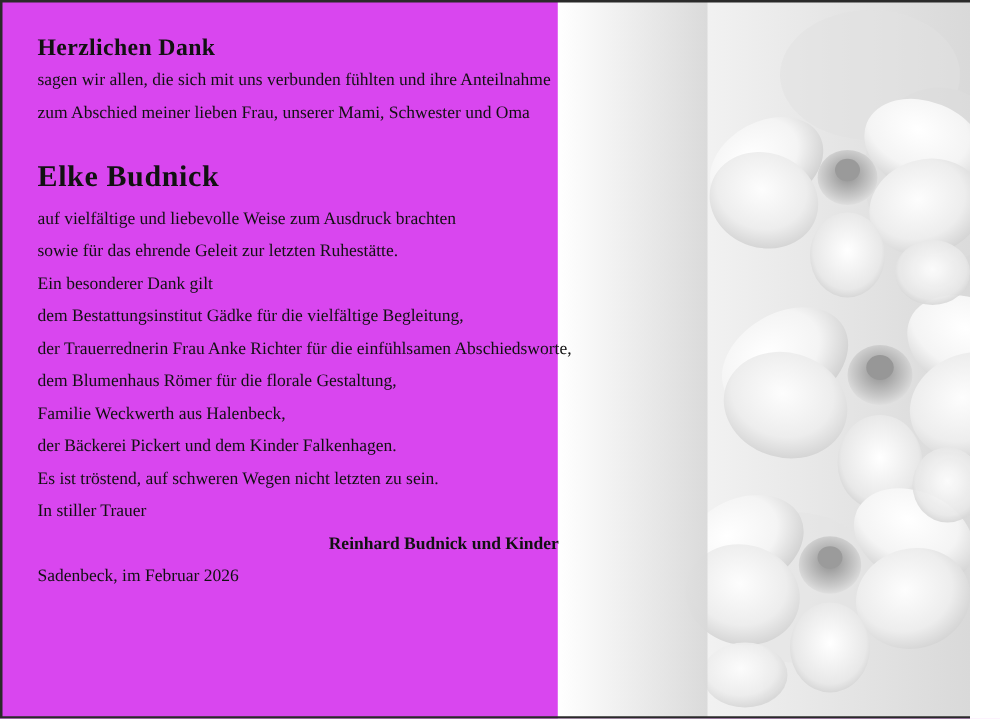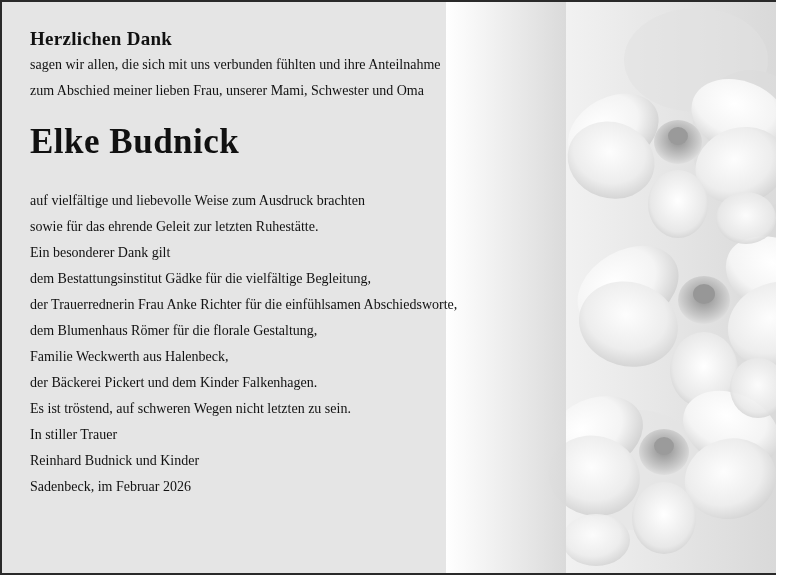--- a/index.html
+++ b/index.html
@@ -7,21 +7,21 @@
     padding: 0;
     background: #ffffff;
   }
   body {
     font-family: "Liberation Serif", serif;
   }
   .page {
     position: relative;
     width: 776px;
     height: 575px;
-    background: #e5e5e5;
+    background: #d946ef;
     overflow: hidden;
     box-sizing: border-box;
   }
   .border-frame {
     position: absolute;
     left: 0;
     top: 0;
     width: 800px;
     height: 575px;
     border: 2px solid #2a2a2a;
@@ -50,35 +50,36 @@
     width: 680px;
     box-sizing: border-box;
     color: #111111;
   }
   .line {
     font-size: 14px;
     line-height: 26px;
     white-space: pre;
   }
   .bold {
-    font-weight: normal;
+    font-weight: bold;
+    text-align: center;
   }
   .heading-thanks {
     font-size: 19px;
     font-weight: bold;
     line-height: 26px;
     letter-spacing: 0.3px;
   }
   .deceased-name {
-    font-size: 35px;
+    font-size: 24px;
     font-weight: bold;
     line-height: 40px;
     letter-spacing: 0.5px;
     margin-top: 18px;
-    margin-bottom: 26px;
+    margin-bottom: 1px;
   }
   .block {
   }
 </style>
 </head>
 <body>
 
 <div class="page">
 
   <div class="artwork">

